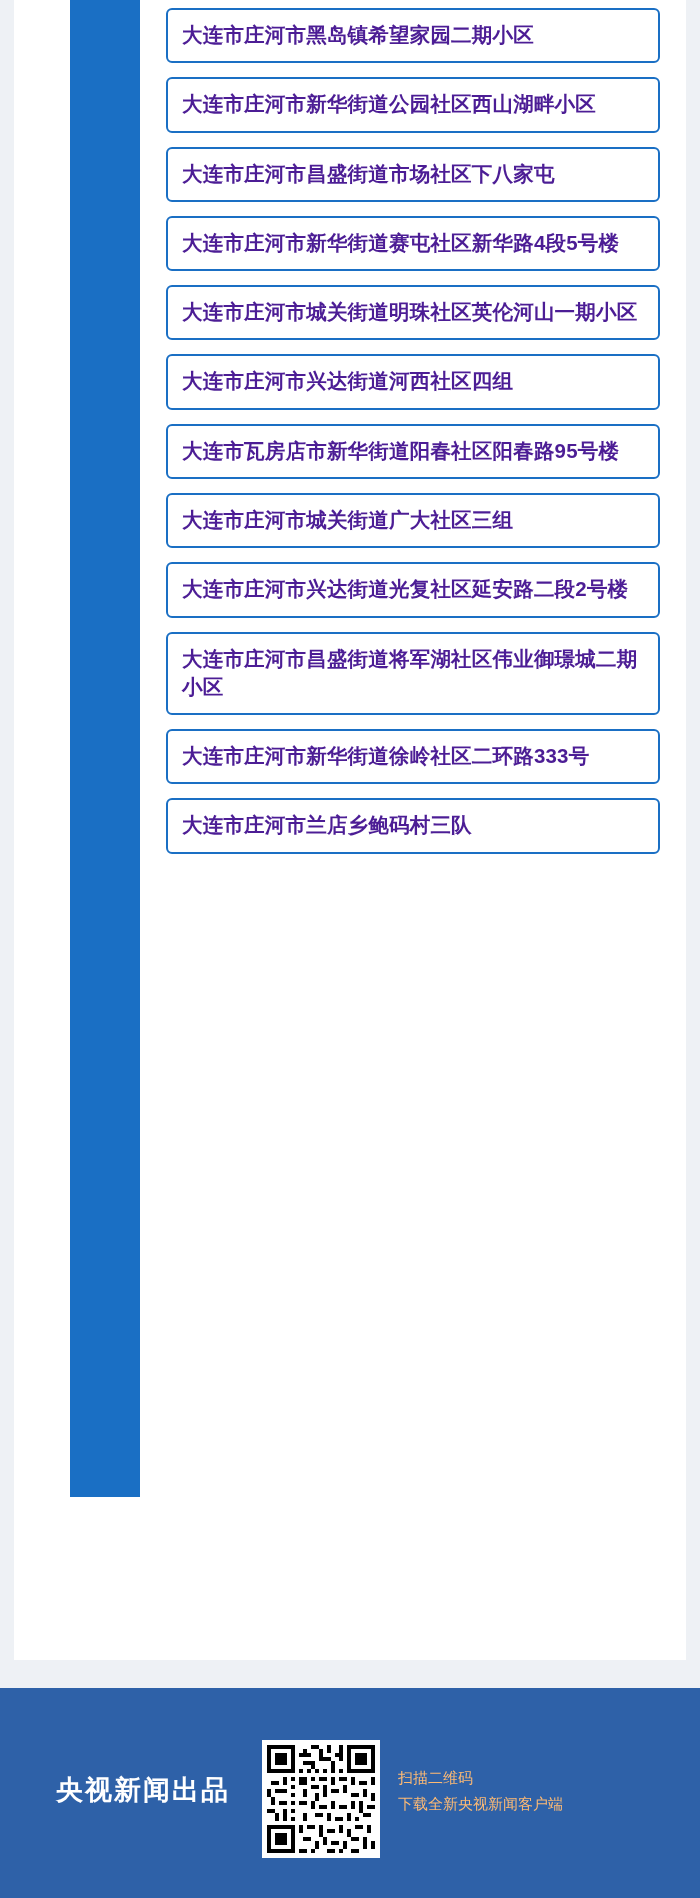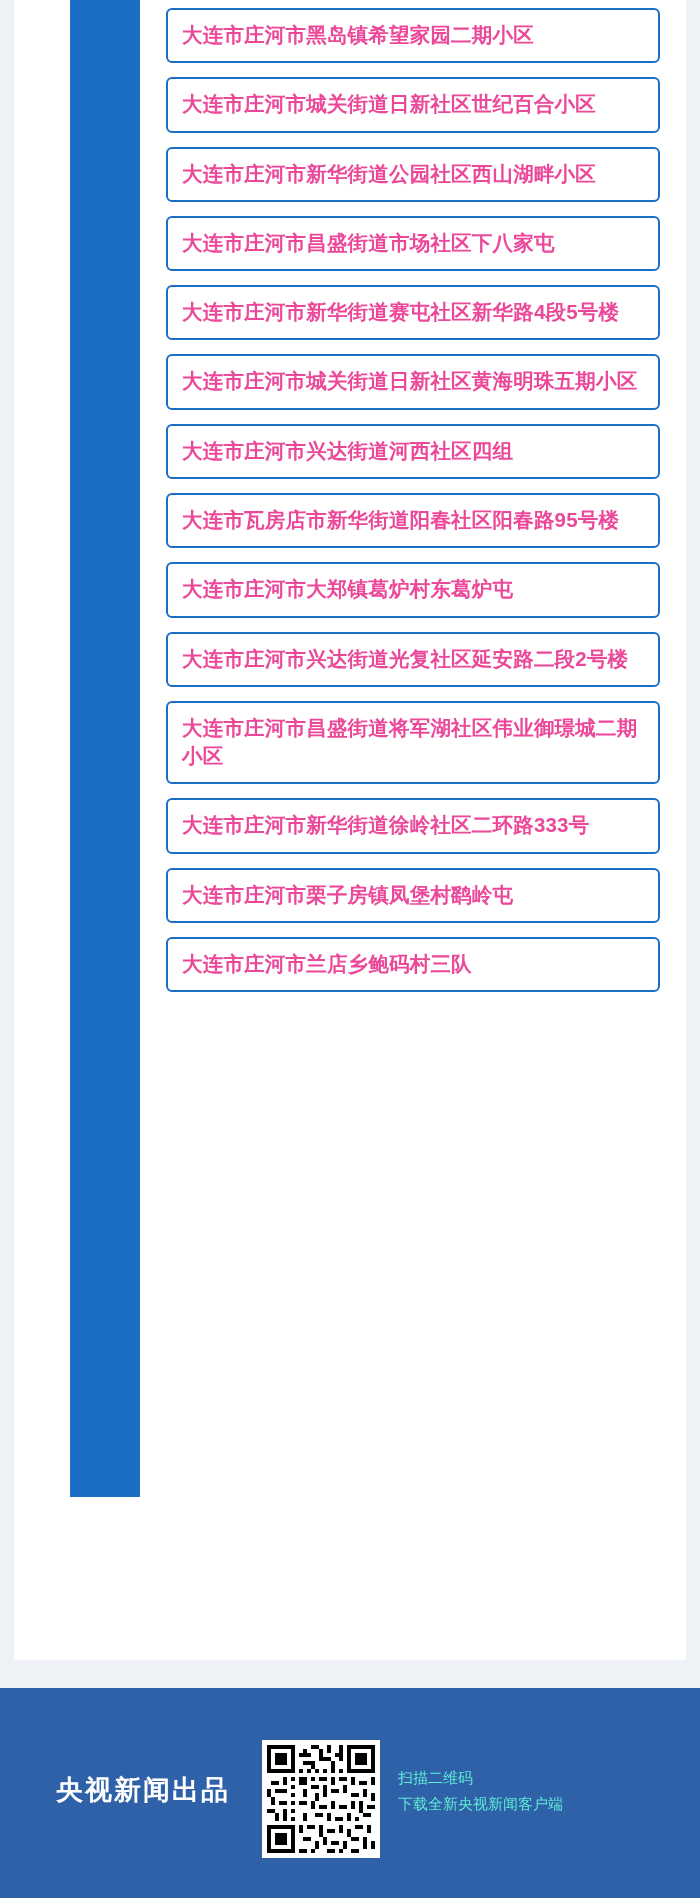--- a/index.html
+++ b/index.html
@@ -51,21 +51,21 @@
     top: 8px;
     width: 494px;
   }
 
   .list-item {
     box-sizing: border-box;
     border: 2px solid #1a6fc4;
     border-radius: 6px;
     margin-bottom: 14px;
     padding: 11px 14px 12px 14px;
-    color: #ec4899;
+    color: #4c1d95;
     font-size: 20.5px;
     font-weight: bold;
     line-height: 1.38;
     letter-spacing: 0.2px;
     background: #ffffff;
   }
 
   
   .footer {
     position: absolute;
@@ -105,48 +105,46 @@
     background: #ffffff;
     padding: 5px;
     box-sizing: content-box;
   }
   .qr svg { display: block; }
 
   .footer-text {
     position: absolute;
     left: 398px;
     top: 77px;
-    color: #5eead4;
+    color: #fdba74;
     font-size: 15px;
     line-height: 1.7;
     font-weight: normal;
   }
   .footer-text div { white-space: nowrap; }
 </style>
 </head>
 <body>
 
 <div class="page">
 
   <div class="card">
     <div class="accent-bar"></div>
     <div class="list">
       <div class="list-item">大连市庄河市黑岛镇希望家园二期小区</div>
-      <div class="list-item">大连市庄河市城关街道日新社区世纪百合小区</div>
       <div class="list-item">大连市庄河市新华街道公园社区西山湖畔小区</div>
       <div class="list-item">大连市庄河市昌盛街道市场社区下八家屯</div>
       <div class="list-item">大连市庄河市新华街道赛屯社区新华路4段5号楼</div>
-      <div class="list-item">大连市庄河市城关街道日新社区黄海明珠五期小区</div>
+      <div class="list-item">大连市庄河市城关街道明珠社区英伦河山一期小区</div>
       <div class="list-item">大连市庄河市兴达街道河西社区四组</div>
       <div class="list-item">大连市瓦房店市新华街道阳春社区阳春路95号楼</div>
-      <div class="list-item">大连市庄河市大郑镇葛炉村东葛炉屯</div>
+      <div class="list-item">大连市庄河市城关街道广大社区三组</div>
       <div class="list-item">大连市庄河市兴达街道光复社区延安路二段2号楼</div>
       <div class="list-item">大连市庄河市昌盛街道将军湖社区伟业御璟城二期小区</div>
       <div class="list-item">大连市庄河市新华街道徐岭社区二环路333号</div>
-      <div class="list-item">大连市庄河市栗子房镇凤堡村鹞岭屯</div>
       <div class="list-item">大连市庄河市兰店乡鲍码村三队</div>
     </div>
   </div>
 
   <div class="footer">
     <div class="footer-inner">
       <div class="footer-brand">央视新闻出品</div>
 
       <div class="qr">
         <svg width="108" height="108" viewBox="0 0 27 27" shape-rendering="crispEdges" aria-hidden="true">

